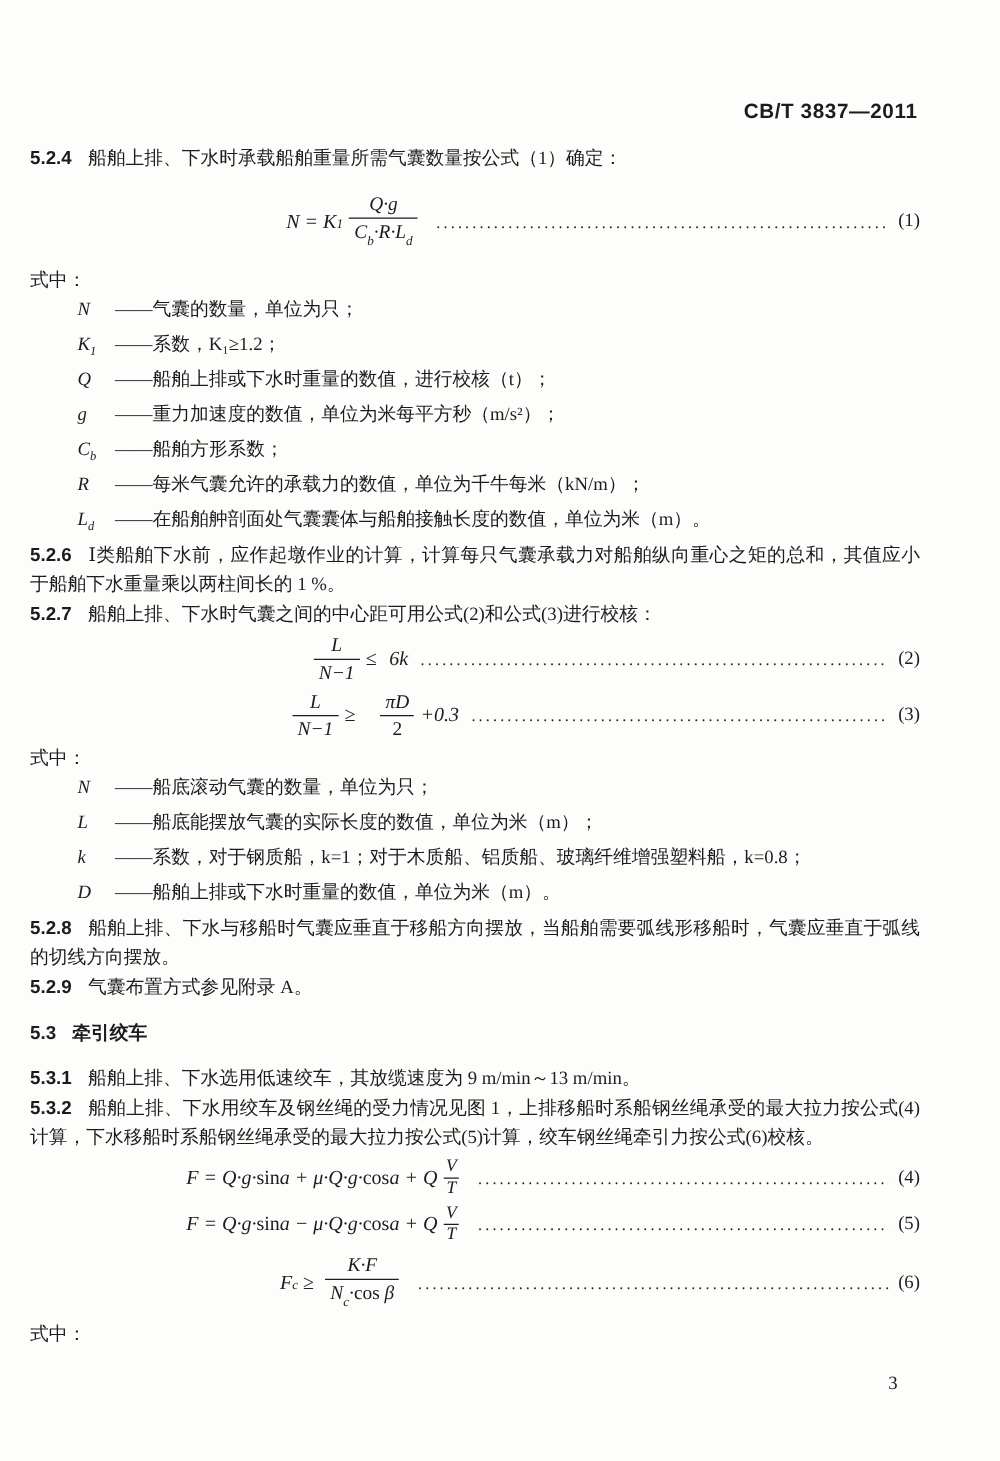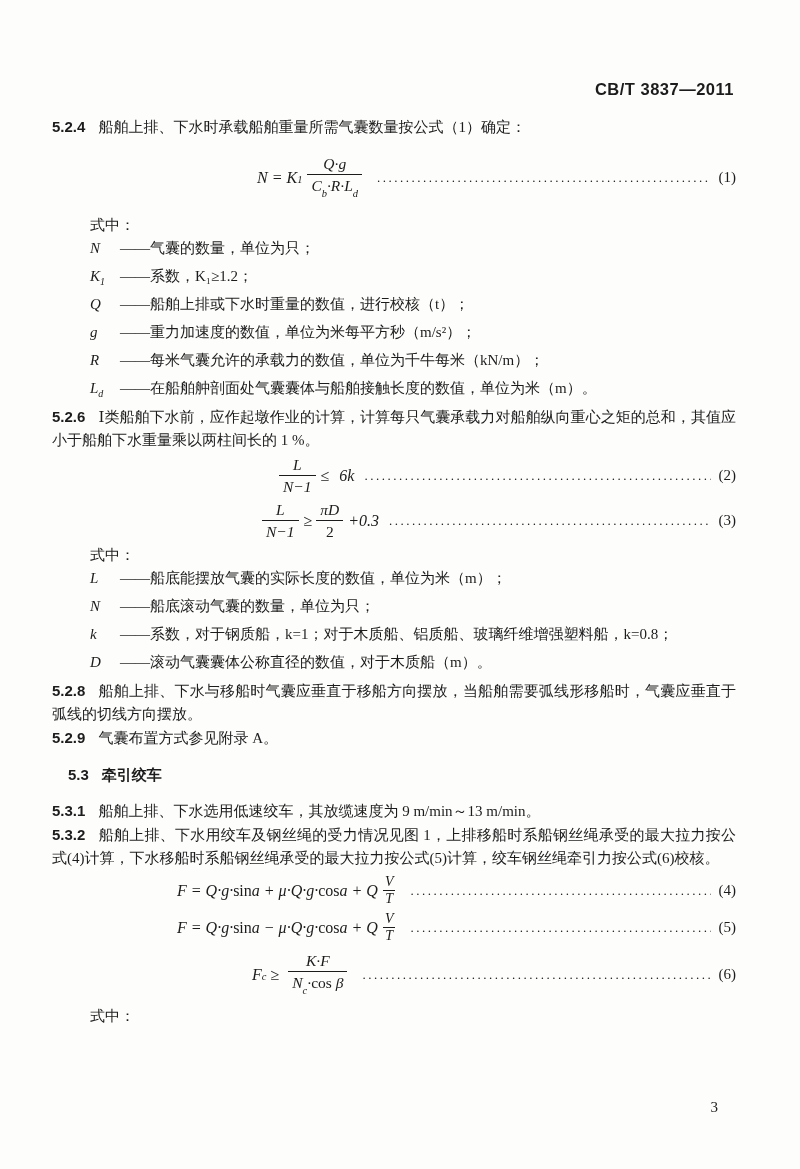--- a/index.html
+++ b/index.html
@@ -1,36 +1,36 @@
 <!DOCTYPE html>
 <html lang="zh"><head>
 <meta charset="utf-8">
 <style>
   html,body{margin:0;padding:0;background:#e8e8e8;}
   .page{
     width:800px;height:1169px;box-sizing:border-box;position:relative;
     margin:0 auto;background:#fdfdfc;color:#1c1c1c;overflow:hidden;
-    padding:78px 64px 0 52px;
+    padding:78px 64px 0 24px;
     font-family:"Liberation Serif","DejaVu Serif",serif;
     font-size:15px;line-height:23px;
   }
   .doc-header{text-align:right;padding-right:2px;margin-bottom:13px;}
   .doc-code{
     font-family:"Liberation Sans","DejaVu Sans",sans-serif;
     font-weight:700;font-size:16.5px;letter-spacing:.5px;
   }
   p{margin:0;}
   .para{text-align:justify;}
   .snum{
     font-family:"Liberation Sans","DejaVu Sans",sans-serif;
     font-weight:700;margin-right:13px;white-space:nowrap;
   }
-  .h2{margin:13px 0 12px 16px;}
+  .h2{margin:13px 0 12px 0;}
   .h2 .stitle{font-family:"Liberation Sans","DejaVu Sans",sans-serif;font-weight:700;}
-  .where{margin-left:38px;}
+  .where{}
   .def{margin-left:38px;text-align:justify;}
   .termbox{display:inline-block;min-width:30px;}
   .term{font-family:"Liberation Serif",serif;font-style:italic;}
   .tsub{font-size:10px;font-style:italic;}
   
   .formula-row{display:flex;align-items:center;}
   .math{white-space:nowrap;display:inline-flex;align-items:center;font-size:16px;}
   .mi{font-family:"Liberation Serif",serif;font-style:italic;}
   .mfn{font-family:"Liberation Serif",serif;font-style:normal;}
   .math sub{font-size:10.5px;font-style:italic;font-family:"Liberation Serif",serif;position:relative;top:2px;}
@@ -77,24 +77,26 @@
     <span class="dots">..........................................................................................................</span>
     <span class="flabel">(1)</span>
   </div>
 
   <p class="where">式中：</p>
 
   <p class="def"><span class="termbox"><i class="term">N</i><sub class="tsub"></sub></span><span>——气囊的数量，单位为只；</span></p>
   <p class="def"><span class="termbox"><i class="term">K</i><sub class="tsub">1</sub></span><span>——系数，K₁≥1.2；</span></p>
   <p class="def"><span class="termbox"><i class="term">Q</i><sub class="tsub"></sub></span><span>——船舶上排或下水时重量的数值，进行校核（t）；</span></p>
   <p class="def"><span class="termbox"><i class="term">g</i><sub class="tsub"></sub></span><span>——重力加速度的数值，单位为米每平方秒（m/s²）；</span></p>
+  <p class="def"><span class="termbox"><i class="term">C</i><sub class="tsub">b</sub></span><span>——船舶方形系数；</span></p>
   <p class="def"><span class="termbox"><i class="term">R</i><sub class="tsub"></sub></span><span>——每米气囊允许的承载力的数值，单位为千牛每米（kN/m）；</span></p>
   <p class="def"><span class="termbox"><i class="term">L</i><sub class="tsub">d</sub></span><span>——在船舶舯剖面处气囊囊体与船舶接触长度的数值，单位为米（m）。</span></p>
 
   <p class="para"><b class="snum">5.2.6</b><span>Ⅰ类船舶下水前，应作起墩作业的计算，计算每只气囊承载力对船舶纵向重心之矩的总和，其值应小于船舶下水重量乘以两柱间长的 1 %。</span></p>
+  <p class="para"><b class="snum">5.2.7</b><span>船舶上排、下水时气囊之间的中心距可用公式(2)和公式(3)进行校核：</span></p>
 
   <div class="formula-row f2">
     <span class="math">
       <span class="frac">
         <span class="fnm mi">L</span>
         <span class="fdn mi">N−1</span>
       </span>
       <span class="mfn">≤</span>
       <span class="mi" style="margin-left:10px;">6k</span>
     </span>
@@ -102,36 +104,36 @@
     <span class="flabel">(2)</span>
   </div>
 
   <div class="formula-row f3">
     <span class="math">
       <span class="frac">
         <span class="fnm mi">L</span>
         <span class="fdn mi">N−1</span>
       </span>
       <span class="mfn">≥</span>
-      <span class="frac" style="margin-left:4px;">
+      <span class="frac" style="margin-left:20px;">
         <span class="fnm mi">πD</span>
         <span class="fdn mfn">2</span>
       </span>
       <span class="mi">+0.3</span>
     </span>
     <span class="dots">..........................................................................................................</span>
     <span class="flabel">(3)</span>
   </div>
 
   <p class="where">式中：</p>
 
+  <p class="def"><span class="termbox"><i class="term">N</i><sub class="tsub"></sub></span><span>——船底滚动气囊的数量，单位为只；</span></p>
   <p class="def"><span class="termbox"><i class="term">L</i><sub class="tsub"></sub></span><span>——船底能摆放气囊的实际长度的数值，单位为米（m）；</span></p>
-  <p class="def"><span class="termbox"><i class="term">N</i><sub class="tsub"></sub></span><span>——船底滚动气囊的数量，单位为只；</span></p>
   <p class="def"><span class="termbox"><i class="term">k</i><sub class="tsub"></sub></span><span>——系数，对于钢质船，k=1；对于木质船、铝质船、玻璃纤维增强塑料船，k=0.8；</span></p>
-  <p class="def"><span class="termbox"><i class="term">D</i><sub class="tsub"></sub></span><span>——滚动气囊囊体公称直径的数值，对于木质船（m）。</span></p>
+  <p class="def"><span class="termbox"><i class="term">D</i><sub class="tsub"></sub></span><span>——船舶上排或下水时重量的数值，单位为米（m）。</span></p>
 
   <p class="para"><b class="snum">5.2.8</b><span>船舶上排、下水与移船时气囊应垂直于移船方向摆放，当船舶需要弧线形移船时，气囊应垂直于弧线的切线方向摆放。</span></p>
   <p class="para"><b class="snum">5.2.9</b><span>气囊布置方式参见附录 A。</span></p>
 
   <p class="h2"><b class="snum">5.3</b><span class="stitle">牵引绞车</span></p>
 
   <p class="para"><b class="snum">5.3.1</b><span>船舶上排、下水选用低速绞车，其放缆速度为 9 m/min～13 m/min。</span></p>
   <p class="para"><b class="snum">5.3.2</b><span>船舶上排、下水用绞车及钢丝绳的受力情况见图 1，上排移船时系船钢丝绳承受的最大拉力按公式(4)计算，下水移船时系船钢丝绳承受的最大拉力按公式(5)计算，绞车钢丝绳牵引力按公式(6)校核。</span></p>
 
   <div class="formula-row f4">

